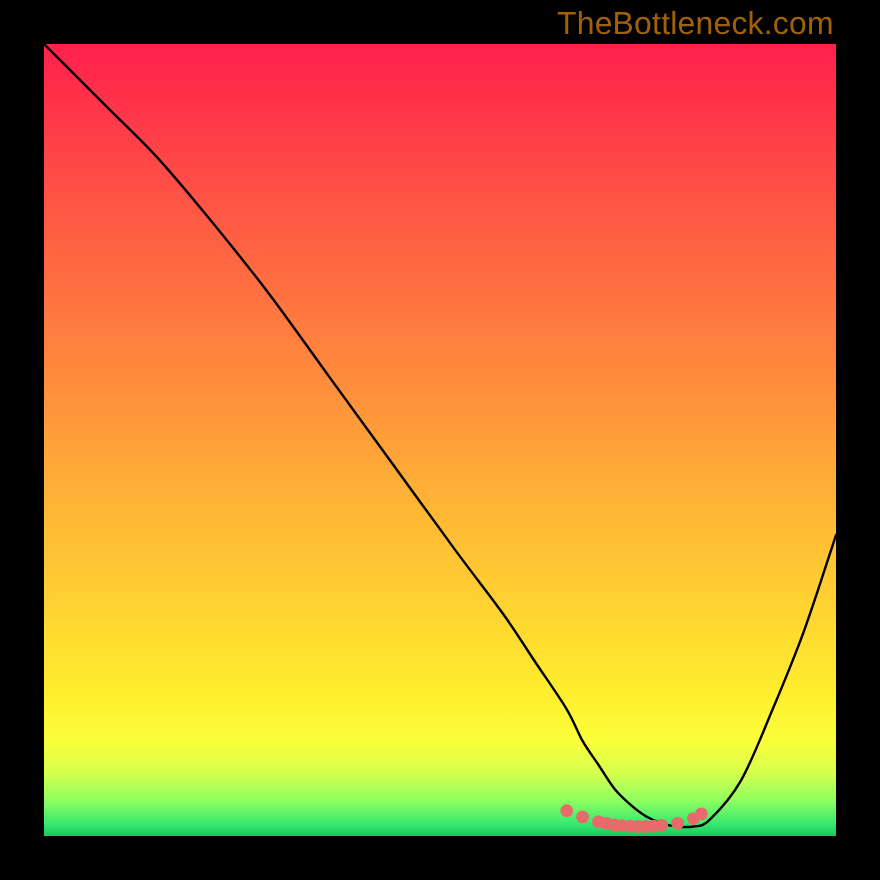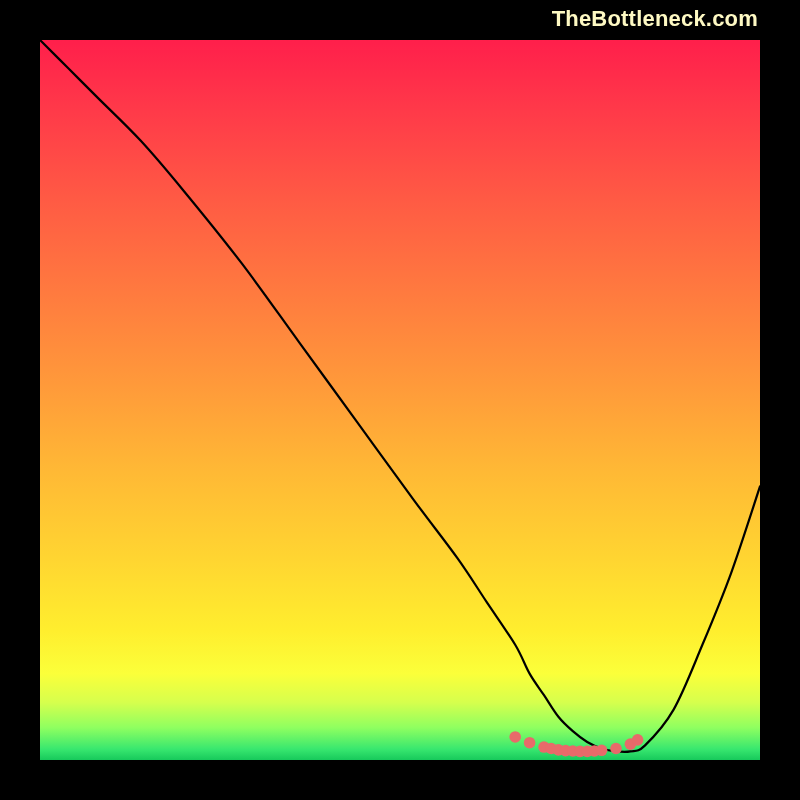--- a/index.html
+++ b/index.html
@@ -26,23 +26,23 @@
   }
   .gradient {
     position: absolute;
     inset: 0;
   }
   .watermark {
     position: absolute;
     top: 6px;
     right: 42px;
     font-family: Arial, Helvetica, sans-serif;
-    font-size: 22px;
-    font-weight: 700;
-    color: #fef9c3;
+    font-size: 29px;
+    font-weight: 400;
+    color: #a16207;
     letter-spacing: 0.2px;
   }
   svg.curve {
     position: absolute;
     inset: 0;
   }
 </style>
 </head>
 <body>
 

